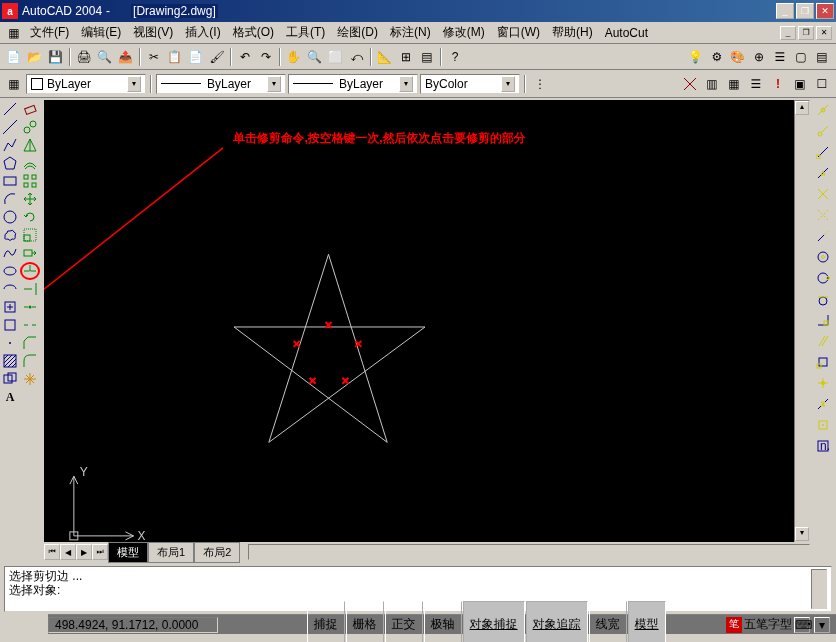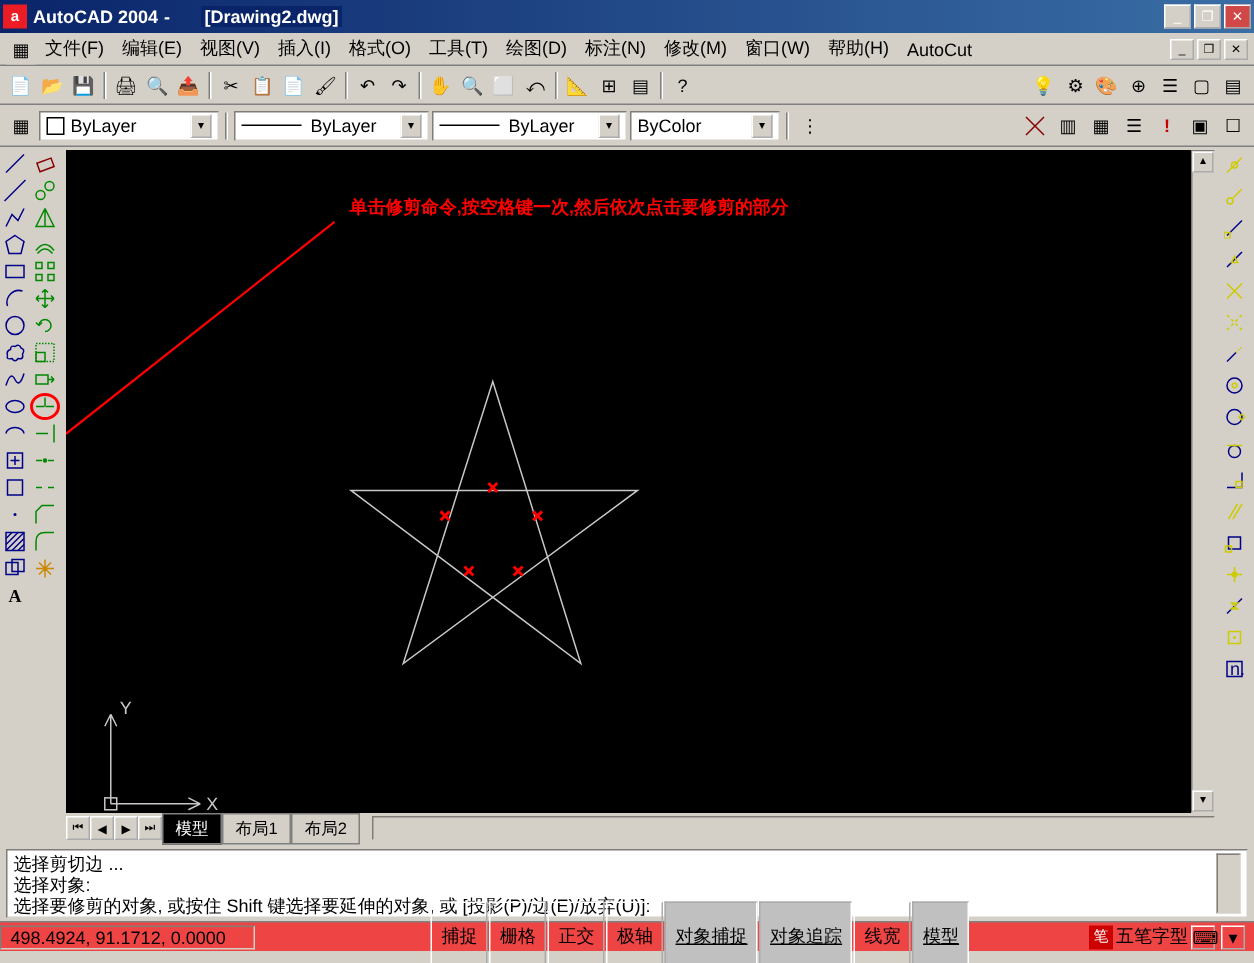--- a/index.html
+++ b/index.html
@@ -1,19 +1,19 @@
 <!DOCTYPE html>
 <html><head>
 <meta charset="utf-8">
 <style>
 * { margin: 0; padding: 0; box-sizing: border-box; font-family: "SimSun", "Microsoft YaHei", sans-serif; font-size: 12px; }
 body { width: 836px; height: 642px; background: #d4d0c8; overflow: hidden; position: relative; }
 .titlebar { height: 22px; background: linear-gradient(to right, #0a246a, #3a6ea5); color: white; display: flex; align-items: center; padding: 0 2px; }
 .titlebar .icon { width: 16px; height: 16px; background: #ec1c24; margin-right: 4px; display: flex; align-items: center; justify-content: center; font-size: 10px; font-weight: bold; color: white; }
-.titlebar .title { font-weight: bold; color: white; }
+.titlebar .title { font-weight: normal; color: white; }
 .titlebar .doc { background: #0a246a; padding: 0 2px; }
 .titlebar .buttons { margin-left: auto; display: flex; gap: 2px; }
 .titlebar .winbtn { width: 18px; height: 16px; background: #d4d0c8; border: 1px outset #fff; display: flex; align-items: center; justify-content: center; font-size: 9px; font-family: "Marlett", sans-serif; }
 .titlebar .winbtn.close { background: #d04848; color: white; }
 .menubar { height: 22px; background: #d4d0c8; display: flex; align-items: center; padding: 0 4px; border-bottom: 1px solid #808080; }
 .menubar .mitem { padding: 2px 6px; cursor: pointer; }
 .menubar .mdicontrols { margin-left: auto; display: flex; gap: 2px; }
 .menubar .mdibtn { width: 16px; height: 14px; background: #d4d0c8; border: 1px outset #fff; font-size: 8px; display: flex; align-items: center; justify-content: center; }
 .toolrow { height: 26px; background: #d4d0c8; display: flex; align-items: center; padding: 2px 4px; gap: 1px; border-bottom: 1px solid #808080; }
 .tbtn { width: 20px; height: 20px; border: 1px solid #d4d0c8; display: flex; align-items: center; justify-content: center; cursor: pointer; }
@@ -34,21 +34,21 @@
 .canvas svg { width: 100%; height: 100%; }
 .tabs { height: 20px; display: flex; align-items: center; background: #d4d0c8; }
 .tabs .navbtn { width: 16px; height: 16px; border: 1px outset #fff; background: #d4d0c8; display: flex; align-items: center; justify-content: center; font-size: 8px; }
 .tabs .tab { padding: 2px 8px; background: #d4d0c8; border: 1px solid #808080; font-size: 11px; }
 .tabs .tab.active { background: black; color: white; }
 .tabs .hscroll { flex: 1; height: 16px; background: #d4d0c8; border: 1px inset #d4d0c8; margin-left: 8px; }
 .cmdpanel { height: 46px; background: white; border: 1px inset #d4d0c8; font-family: "SimSun", monospace; font-size: 12px; padding: 2px 4px; margin: 2px 4px; overflow: hidden; display: flex; }
 .cmdpanel .text { flex: 1; }
 .cmdpanel .text div { white-space: pre; line-height: 14px; }
 .cmdpanel .vscroll { width: 16px; background: #d4d0c8; border: 1px inset #d4d0c8; }
-.statusbar { height: 20px; background: #ef4444; display: flex; align-items: center; border-top: 1px solid #808080; font-size: 11px; }
+.statusbar { height: 20px; background: #737373; display: flex; align-items: center; border-top: 1px solid #808080; font-size: 11px; margin-left: 48px; }
 .statusbar .coords { padding: 0 6px; border: 1px inset #d4d0c8; min-width: 170px; }
 .statusbar .sbtn { padding: 14px 6px; border: 1px outset #fff; cursor: pointer; margin-left: 1px; }
 .statusbar .sbtn.pressed { border: 1px inset #fff; background: #c0c0c0; text-decoration: underline; }
 .statusbar .right { margin-left: auto; display: flex; align-items: center; padding-right: 4px; }
 .statusbar .right .icn { width: 16px; height: 16px; margin: 0 2px; }
 </style>
 </head>
 <body>
 
 <div class="titlebar">
@@ -518,21 +518,20 @@
           <text x="4" y="11" font-size="9" fill="#008">n.</text>
         </svg>
       </div>
   </div>
 </div>
 
 <div class="cmdpanel">
   <div class="text">
     <div>选择剪切边 ...</div>
     <div>选择对象:</div>
-    <div>选择要修剪的对象, 或按住 Shift 键选择要延伸的对象, 或 [投影(P)/边(E)/放弃(U)]:</div>
   </div>
   <div class="vscroll"></div>
 </div>
 
 <div class="statusbar">
   <span class="coords">498.4924, 91.1712, 0.0000</span>
   <div style="flex:0.6"></div>
   <span class="sbtn">捕捉</span>
   <span class="sbtn">栅格</span>
   <span class="sbtn">正交</span>

